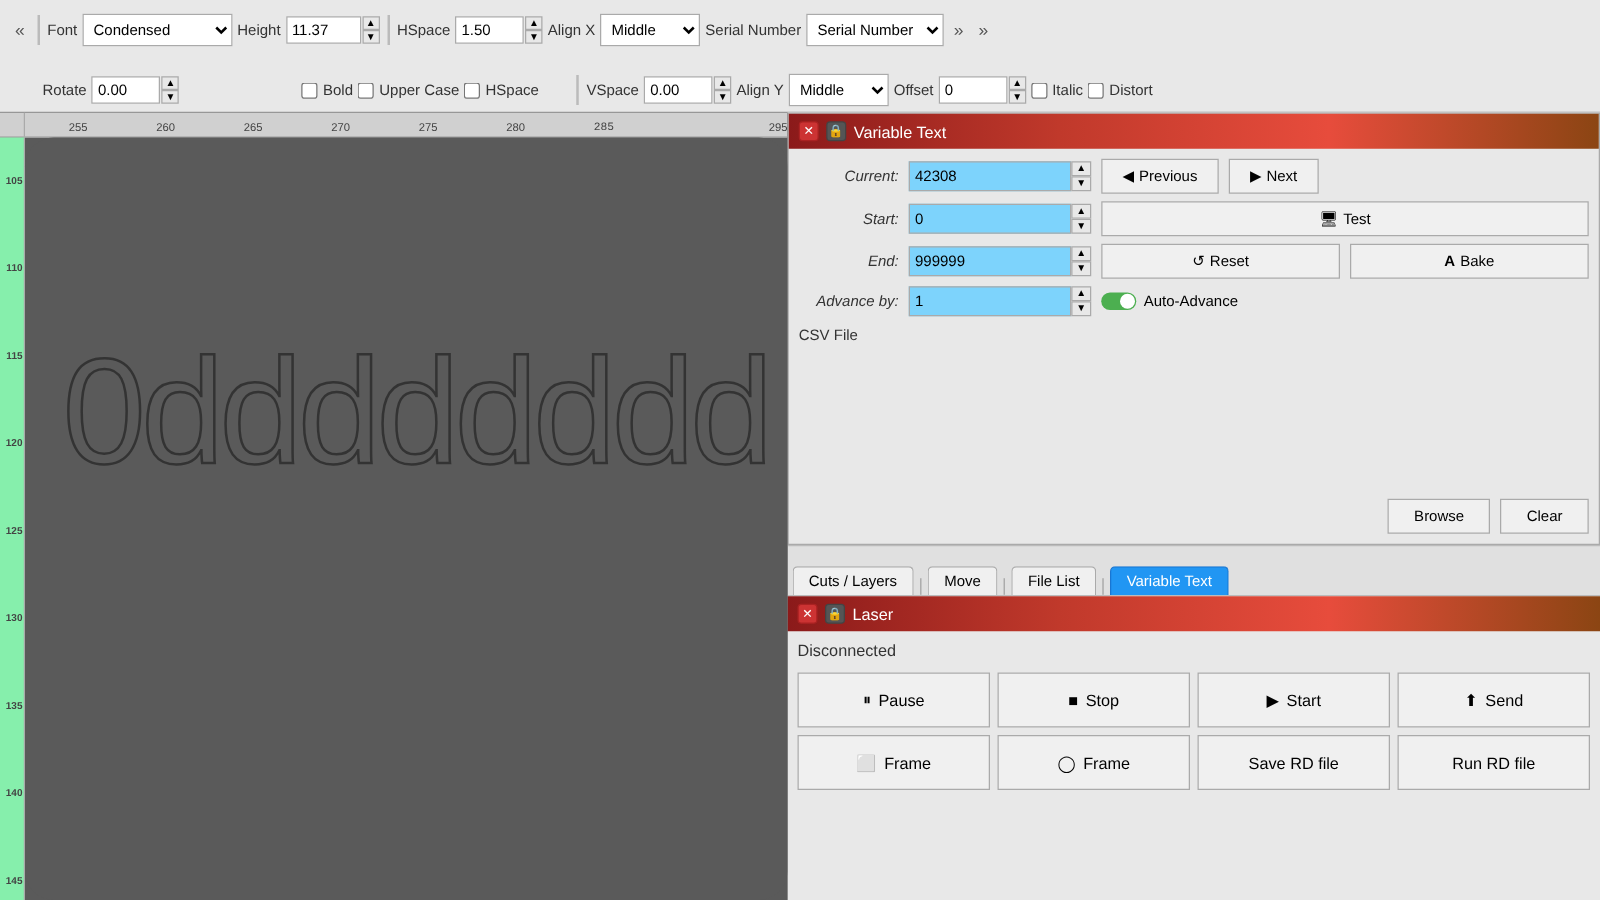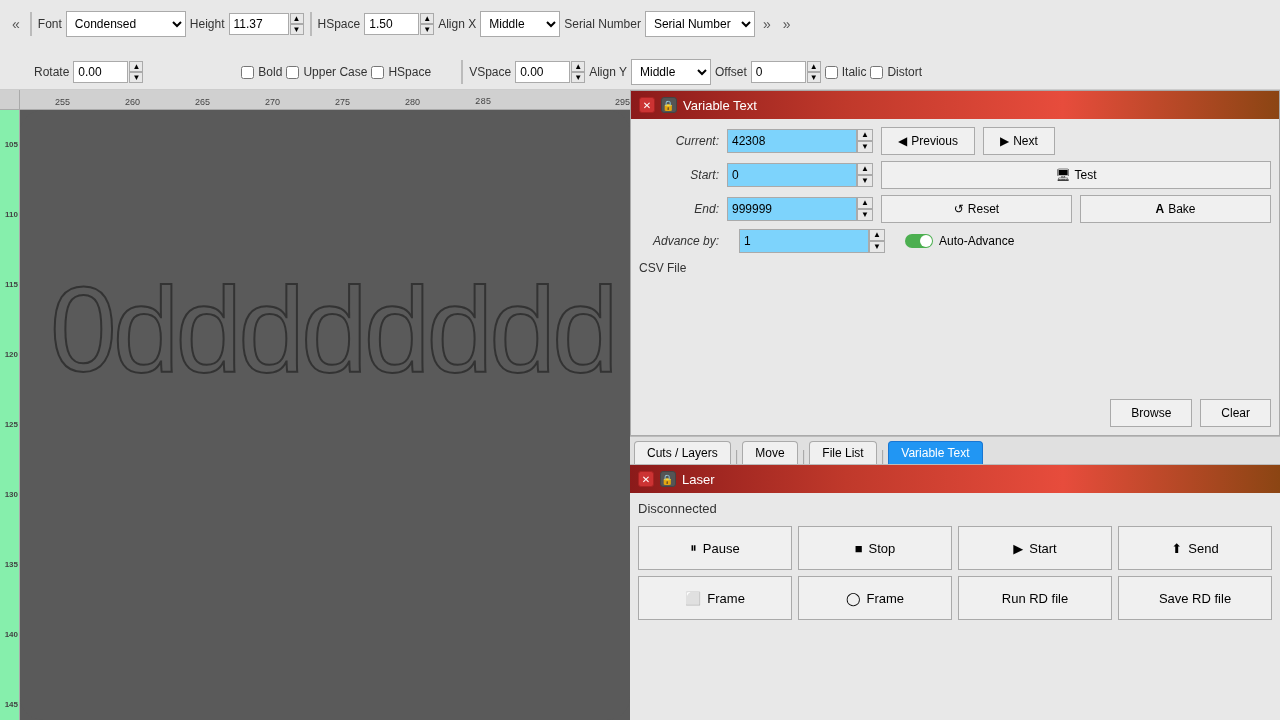--- a/index.html
+++ b/index.html
@@ -295,21 +295,21 @@
       height: 28px;
     }
 
     
     .tabs-bar {
       display: flex;
       align-items: flex-end;
       background: #e0e0e0;
       border-top: 1px solid #bbb;
       border-bottom: 1px solid #bbb;
-      padding: 4px 4px 0;
+      padding: 16px 4px 0;
       gap: 2px;
     }
     .tab-btn {
       border: 1px solid #aaa;
       border-bottom: none;
       background: #f0f0f0;
       padding: 4px 12px;
       font-size: 12px;
       cursor: pointer;
       border-radius: 4px 4px 0 0;
@@ -592,21 +592,21 @@
           <button class="vt-action-btn" style="justify-content:center;">
             <span>↺</span>
             <span>Reset</span>
           </button>
           <button class="vt-action-btn" style="justify-content:center;">
             <span style="font-weight:bold;">A</span>
             <span>Bake</span>
           </button>
         </div>
 
-        <div style="display:flex;align-items:center;gap:20px;margin-bottom:6px;">
+        <div style="display:flex;align-items:center;gap:8px;margin-bottom:6px;">
           <label class="vt-label" style="width:80px;">Advance by:</label>
           <div class="vt-input-with-spinner">
             <input class="vt-input" style="width: 130px;" id="advance-by-input" value="1">
             <div class="vt-spinner">
               <button style="border:1px solid #aaa;background:#e8e8e8;width:16px;height:12px;font-size:8px;cursor:pointer;padding:0;line-height:1;">▲</button>
               <button style="border:1px solid #aaa;background:#e8e8e8;width:16px;height:12px;font-size:8px;cursor:pointer;padding:0;line-height:1;">▼</button>
             </div>
           </div>
           <div class="auto-advance-group">
             <div class="toggle-switch"></div>
@@ -666,23 +666,23 @@
         <div class="laser-btn-row">
           <button class="laser-btn">
             <span>⬜</span>
             <span>Frame</span>
           </button>
           <button class="laser-btn">
             <span>◯</span>
             <span>Frame</span>
           </button>
           <button class="laser-btn">
+            <span>Save RD file</span>
+          </button>
+          <button class="laser-btn">
             <span>Run RD file</span>
-          </button>
-          <button class="laser-btn">
-            <span>Save RD file</span>
           </button>
         </div>
       </div>
     </div>
 
   </div>
 </div>
 
 </body></html>

